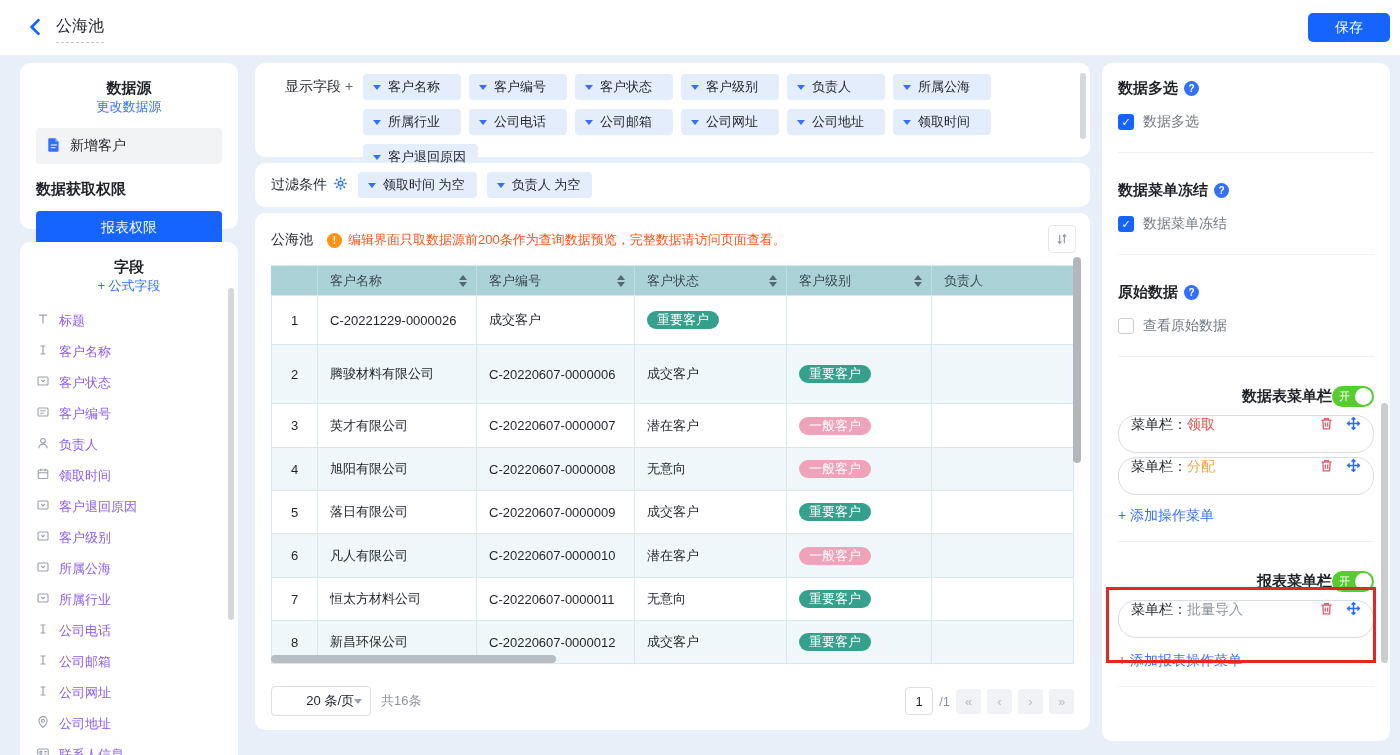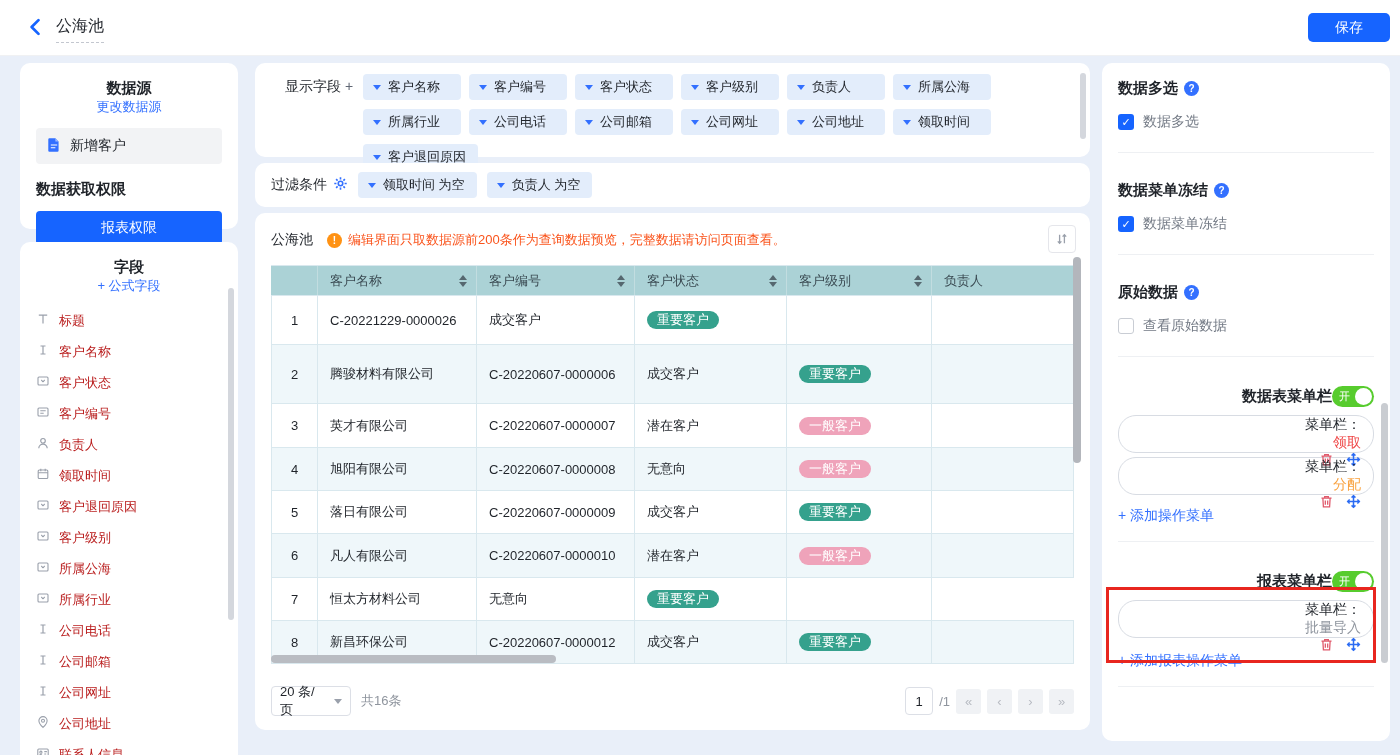--- a/index.html
+++ b/index.html
@@ -19,21 +19,21 @@
   .card-ds { left:20px; top:7px; width:218px; height:166px; padding:16px; }
   .panel-head { display:flex; justify-content:space-between; align-items:center;flex-direction:column; }
   .panel-title { font-size:15px; font-weight:bold; color:#1f2329; }
   .link { color:#3370ff; font-size:13px; cursor:pointer; text-decoration:none; }
   .ds-item { margin-top:12px; height:36px; background:#f2f3f5; border-radius:4px; display:flex; align-items:center; padding:0 10px; gap:8px; font-size:14px; cursor:pointer; }
   .perm-title { margin-top:16px; font-size:15px; font-weight:bold; }
   .perm-btn { margin-top:12px; width:100%; height:34px; background:#1664ff; color:#fff; border:none; border-radius:4px; font-size:14px; cursor:pointer; }
 
   .card-fields { left:20px; top:186px; width:218px; height:540px; padding:16px; }
   .field-list { margin-top:10px; }
-  .field-item { height:31px; display:flex; align-items:center; gap:9px; font-size:13px; color:#b91c1c; cursor:pointer; }
+  .field-item { height:31px; display:flex; align-items:center; gap:9px; font-size:13px; color:#8b5cf6; cursor:pointer; }
   .field-item svg { flex:0 0 auto; }
   .v-thumb { position:absolute; background:#d4d7dd; border-radius:3px; }
 
   
   .card-display { left:255px; top:7px; width:835px; height:94px; padding:11px 16px; }
   .display-row { display:flex; }
   .display-label { flex:0 0 78px; padding-top:4px; font-size:14px; color:#1f2329;margin-left:14px; }
   .display-label .plus { color:#5f6673; margin-left:4px; }
   .chip-rows { display:flex; flex-direction:column; gap:9px; }
   .chip-row { display:flex; gap:8px; }
@@ -63,21 +63,21 @@
   .sorter .up { border-bottom:5px solid #55676f; }
   .sorter .dn { border-top:5px solid #55676f; }
   .badge { height:18px; min-width:72px; padding:0 10px; border-radius:13px; color:#fff; font-size:13px; display:inline-flex; align-items:center; justify-content:center; }
   .badge.important { background:#35a18d; }
   .badge.general { background:#efa3ba; }
 
   .h-thumb { position:absolute; left:16px; top:442px; width:285px; height:8px; background:#b9bcc2; border-radius:4px; }
   .tbl-vthumb { position:absolute; right:9px; top:44px; width:8px; height:206px; background:#b3b6bc; border-radius:4px; }
 
   .pagination { position:absolute; left:16px; right:16px; bottom:14px; height:30px; display:flex; align-items:center; gap:10px; }
-  .page-size { height:30px; width:80px; border:1px solid #dcdfe6; border-radius:4px; display:flex; align-items:center; justify-content:flex-end; padding:0 8px; font-size:13px; cursor:pointer;gap:16px; }
+  .page-size { height:30px; width:100px; border:1px solid #dcdfe6; border-radius:4px; display:flex; align-items:center; justify-content:flex-end; padding:0 8px; font-size:13px; cursor:pointer; }
   .sel-caret { width:0; height:0; border-left:4px solid transparent; border-right:4px solid transparent; border-top:5px solid #9aa0ab; }
   .total { color:#8f959e; font-size:13px; }
   .pager { margin-left:auto; display:flex; align-items:center; gap:6px; }
   .page-box { width:28px; height:28px; border:1px solid #dcdfe6; border-radius:4px; display:flex; align-items:center; justify-content:center; font-size:13px; }
   .page-total { color:#8f959e; font-size:13px; }
   .nav-btn { width:25px; height:25px; background:#f0f2f5; border:none; border-radius:3px; color:#b7bbc2; font-size:13px; display:flex; align-items:center; justify-content:center; cursor:pointer; }
 
   
   .card-right { left:1102px; top:7px; width:288px; height:678px; padding:16px; }
   .r-title { font-size:15px; font-weight:bold; display:flex; align-items:center; gap:6px; margin-bottom:14px; }
@@ -90,21 +90,21 @@
   .toggle-row { display:flex; align-items:center; justify-content:flex-end; height:22px; margin-bottom:8px; }
   .toggle-row .bold { font-size:15px; font-weight:bold; }
   .toggle-row .plain { font-size:14px; }
   .switch { width:42px; height:21px; border-radius:11px; position:relative; font-size:11px; color:#fff; cursor:pointer; }
   .switch.on { background:#57cc2e; }
   .switch.on .knob { position:absolute; right:2px; top:2px; width:17px; height:17px; border-radius:50%; background:#fff; }
   .switch.on .sw-label { position:absolute; left:7px; top:3px; }
   .switch.off { background:#c6c8cc; }
   .switch.off .knob { position:absolute; left:2px; top:2px; width:17px; height:17px; border-radius:50%; background:#fff; }
   .switch.off .sw-label { position:absolute; right:7px; top:3px; }
-  .menu-box { height:38px; border:1px solid #d8dce3; border-radius:18px; display:flex; align-items:flex-end; padding:0 12px; margin-bottom:4px; font-size:14px;flex-direction:column; }
+  .menu-box { height:38px; border:1px solid #d8dce3; border-radius:18px; display:flex; align-items:flex-start; padding:0 12px; margin-bottom:4px; font-size:14px; }
   .menu-box .icons { margin-left:auto; display:flex; gap:12px; align-items:center; }
   .menu-box svg { cursor:pointer; }
   .add-link { display:inline-block; font-size:14px; margin:8px 0 16px; }
   .red-annotation { position:absolute; left:4px; top:524px; width:270px; height:76px; border:3px solid #e8261f; pointer-events:none; }
   .rc-thumb { position:absolute; right:2px; top:340px; width:7px; height:260px; background:#c9ccd1; border-radius:4px; }
 </style>
 </head>
 <body>
 
 <div class="topbar">
@@ -442,20 +442,21 @@
         <div>C-20220607-0000010</div>
         <div>潜在客户</div>
         <div>
             <span class="badge general">一般客户</span>
           </div>
         <div></div>
       </div>
       <div class="t-row" style="height:43px;">
         <div>7</div>
         <div>恒太方材料公司</div>
+        <div>C-20220607-0000011</div>
         <div>无意向</div>
         <div>
             <span class="badge important">重要客户</span>
           </div>
         <div></div>
       </div>
       <div class="t-row even" style="height:43px;">
         <div>8</div>
         <div>新昌环保公司</div>
         <div>C-20220607-0000012</div>

